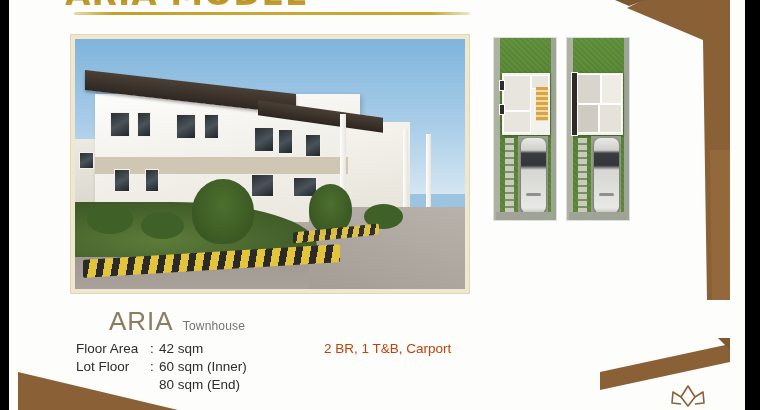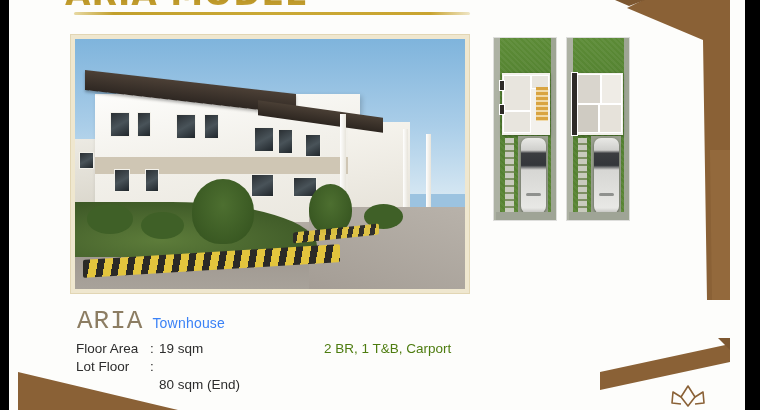--- a/index.html
+++ b/index.html
@@ -169,33 +169,34 @@
   }
   .plan .car::after{
     content:""; position:absolute; left:5px; right:5px; top:55px; height:3px;
     background:#8f918e; border-radius:2px;
   }
 
   
   .aria-line { position:absolute; left:68px; top:306px; display:flex; align-items:baseline; gap:9px; }
   .aria-big {
     font-size:26px; letter-spacing:1px; color:#8c7d62; font-weight:400;
-    font-family:Liberation Mono, monospace;
-  }
-  .aria-sub { font-size:14px; color:#3b82f6; letter-spacing:.2px; }
+    font-family:Liberation Sans, sans-serif;
+    margin-left:32px;
+  }
+  .aria-sub { font-size:12px; color:#737373; letter-spacing:.2px; }
 
   .specs { position:absolute; left:67px; top:340px; font-size:13.5px; color:#2d2d2d; line-height:18px; }
   .specs .row { display:flex; white-space:nowrap; }
   .specs .lab { display:inline-block; width:74px; }
   .specs .sep { display:inline-block; width:9px; }
   .specs .ind { padding-left:83px; }
 
   .br-line {
     position:absolute; left:315px; top:341px;
-    font-size:13.5px; color:#4d7c0f; white-space:nowrap;
+    font-size:13.5px; color:#c2410c; white-space:nowrap;
   }
 
   
   .deco { position:absolute; z-index:20; pointer-events:none; }
   .deco-tr { right:15px; top:0; width:115px; height:300px; }
   .deco-bl { left:9px; bottom:0; width:160px; height:48px; }
   .deco-br { right:15px; bottom:0; width:130px; height:72px; }
 
   .logo-mark { position:absolute; right:34px; bottom:2px; width:46px; height:26px; z-index:30; }
 </style>
@@ -296,25 +297,26 @@
 
     <div class="aria-line">
       <span class="aria-big">ARIA</span>
       <span class="aria-sub">Townhouse</span>
     </div>
 
     <div class="specs">
       <div class="row">
         <span class="lab">Floor Area</span>
         <span class="sep">:</span>
-        <span>19 sqm</span>
+        <span>42 sqm</span>
       </div>
       <div class="row">
         <span class="lab">Lot Floor</span>
         <span class="sep">:</span>
+        <span>60 sqm (Inner)</span>
       </div>
       <div class="ind">
         <span>80 sqm (End)</span>
       </div>
     </div>
 
     <div class="br-line">2 BR, 1 T&amp;B, Carport</div>
 
     <svg class="deco deco-tr" viewBox="0 0 115 300" preserveAspectRatio="none">
       <polygon points="28,0 115,0 115,300 92,300 88,40 12,8" fill="#8a6136"></polygon>

